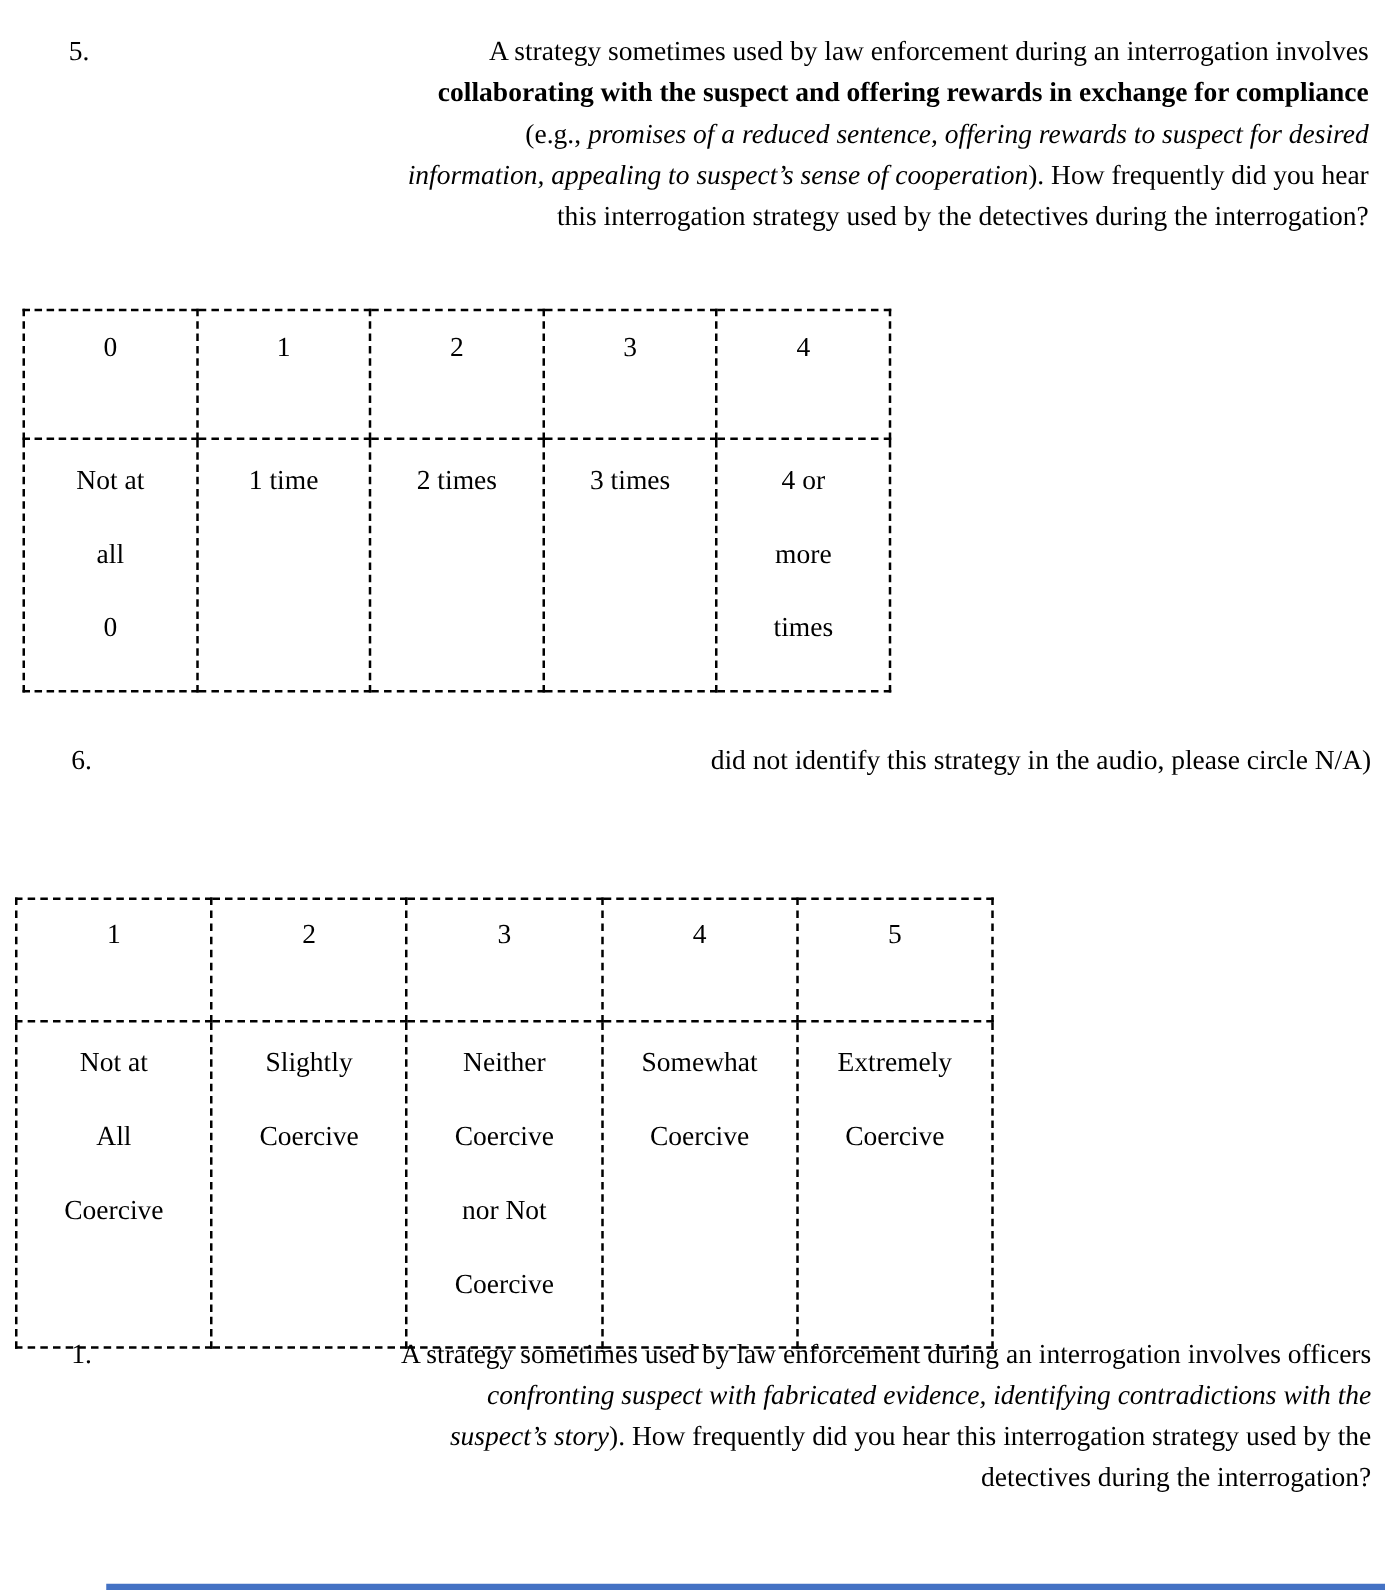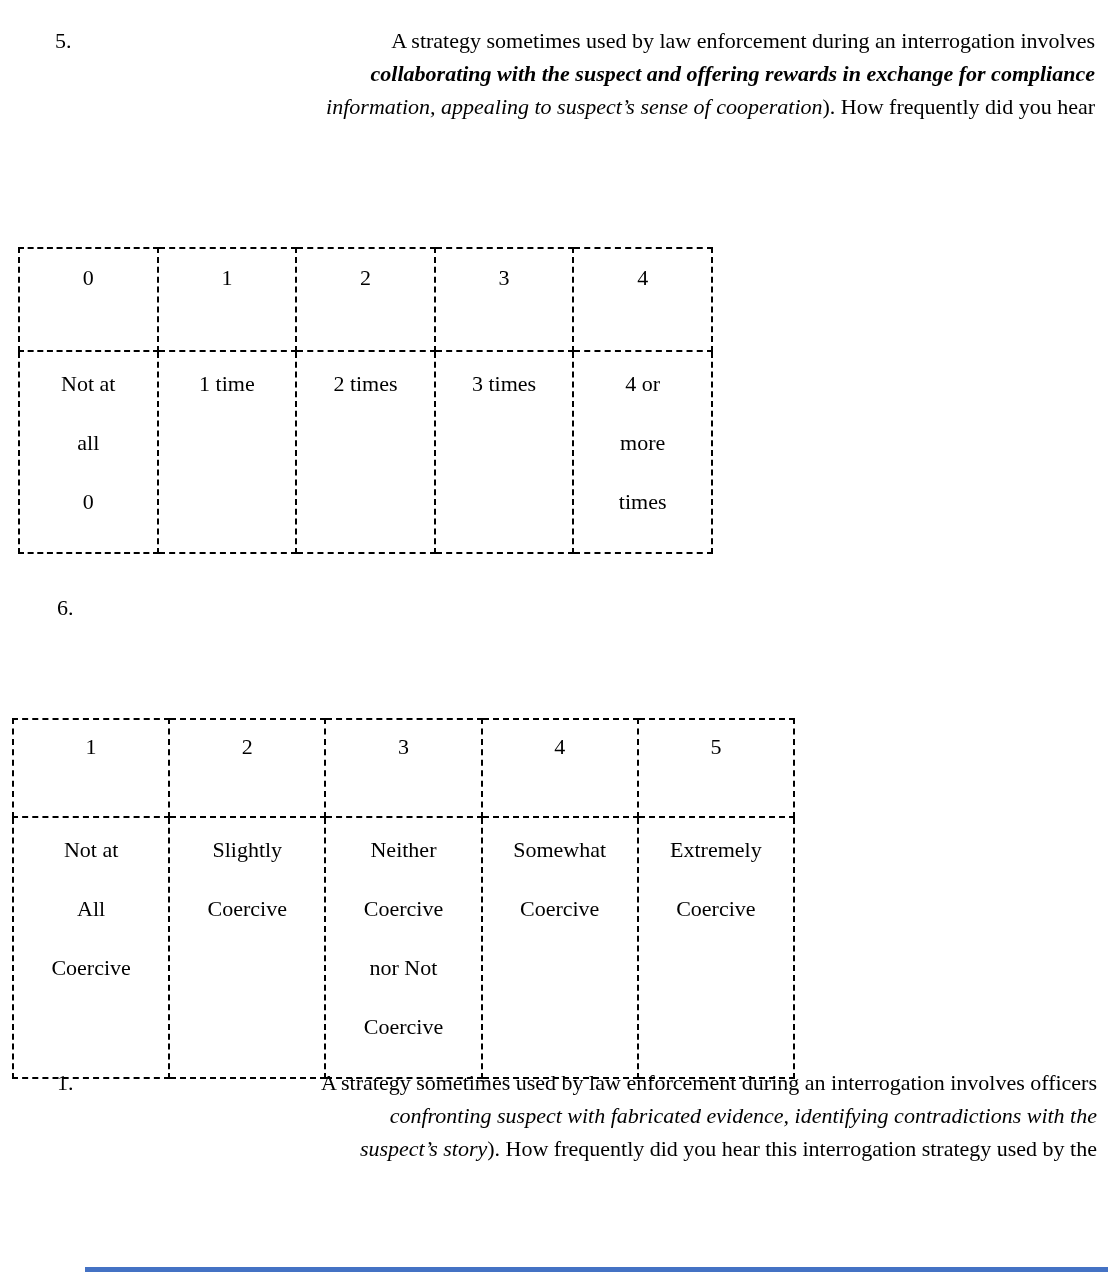--- a/index.html
+++ b/index.html
@@ -15,21 +15,21 @@
   .question {
     position: absolute;
     display: flex;
     font-size: 22px;
   }
   .qnum { width: 38px; flex: 0 0 38px; }
   .qbody { flex: 1; text-align: right; }
   .qline { white-space: nowrap; }
   .lh33 .qnum, .lh33 .qline { line-height: 33px; }
   .lh34 .qnum, .lh34 .qline { line-height: 34px; }
-  .bd { font-weight: bold; font-style: italic; }
+  .bd { font-weight: bold; }
   .it { font-style: italic; }
 
   table.tbl {
     position: absolute;
     border-collapse: collapse;
     table-layout: fixed;
     font-size: 22px;
     text-align: center;
   }
   table.tbl td {
@@ -66,21 +66,23 @@
 </head>
 <body>
 
 <div class="page">
 
   <div class="question lh33" style="left:55px; top:24px; width:1040px;">
     <div class="qnum">5.</div>
     <div class="qbody">
       <div class="qline">A strategy sometimes used by law enforcement during an interrogation involves</div>
       <div class="qline"><span class="bd">collaborating with the suspect and offering rewards in exchange for compliance</span></div>
+      <div class="qline"><span>(e.g., </span><span class="it">promises of a reduced sentence, offering rewards to suspect for desired</span></div>
       <div class="qline"><span class="it">information, appealing to suspect’s sense of cooperation</span><span>). How frequently did you hear</span></div>
+      <div class="qline">this interrogation strategy used by the detectives during the interrogation?</div>
     </div>
   </div>
 
   <table class="tbl t1">
     <tbody>
         <tr class="hdr">
       <td>0</td>
       <td>1</td>
       <td>2</td>
       <td>3</td>
@@ -106,20 +108,21 @@
         <div class="cl">more</div>
         <div class="cl">times</div>
       </td>
     </tr>
   </tbody>
     </table>
 
   <div class="question lh34" style="left:57px; top:591px; width:1040px;">
     <div class="qnum">6.</div>
     <div class="qbody">
+      <div class="qline">did not identify this strategy in the audio, please circle N/A)</div>
     </div>
   </div>
 
   <table class="tbl t2">
     <tbody>
         <tr class="hdr">
       <td>1</td>
       <td>2</td>
       <td>3</td>
       <td>4</td>
@@ -152,18 +155,19 @@
     </tr>
   </tbody>
     </table>
 
   <div class="question lh33" style="left:57px; top:1066px; width:1040px;">
     <div class="qnum">1.</div>
     <div class="qbody">
       <div class="qline">A strategy sometimes used by law enforcement during an interrogation involves officers</div>
       <div class="qline it">confronting suspect with fabricated evidence, identifying contradictions with the</div>
       <div class="qline"><span class="it">suspect’s story</span><span>). How frequently did you hear this interrogation strategy used by the</span></div>
+      <div class="qline">detectives during the interrogation?</div>
     </div>
   </div>
 
   <div class="accent-line" style="background-color: rgb(68, 114, 196);"></div>
 
 </div>
 
 </body></html>

